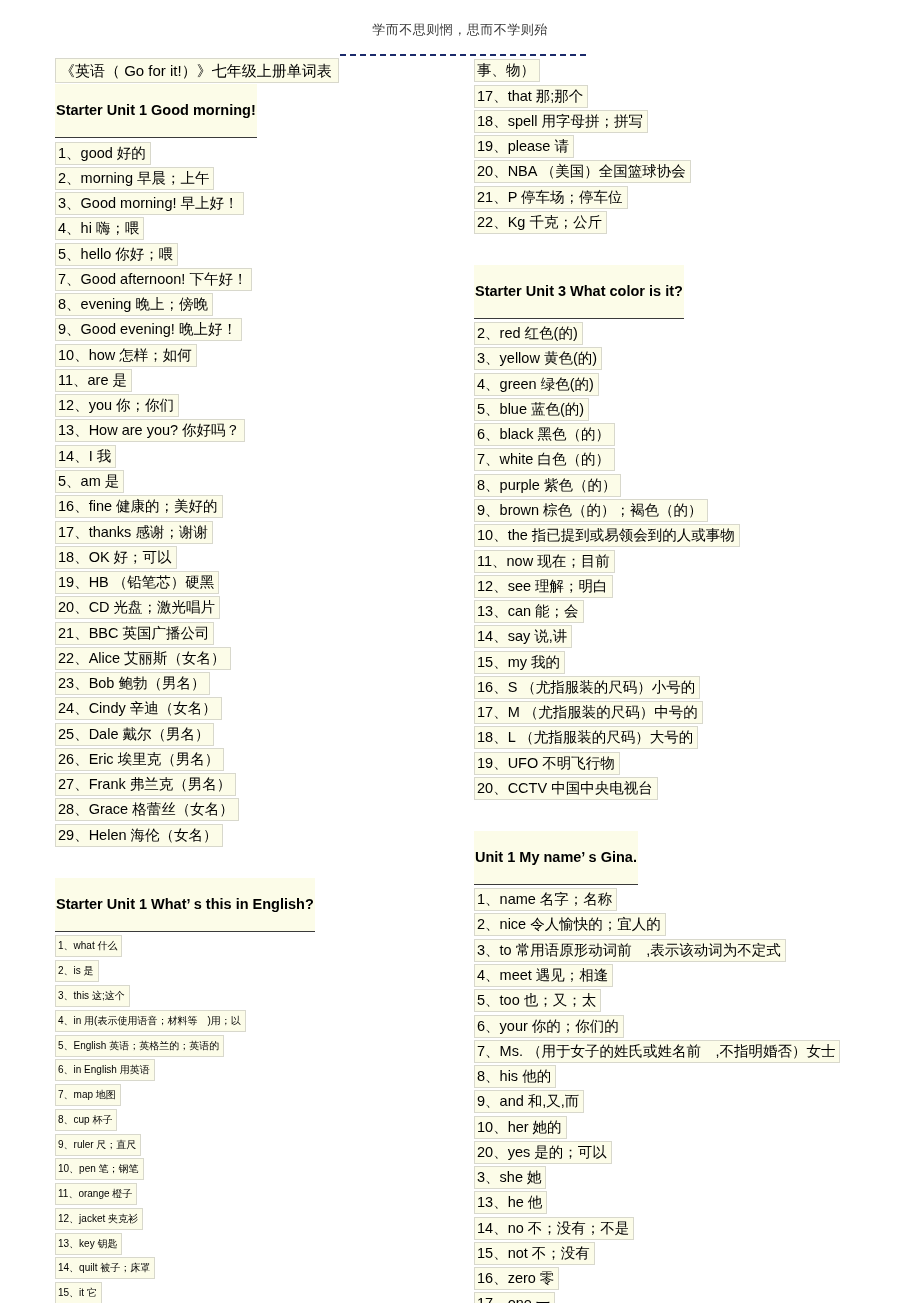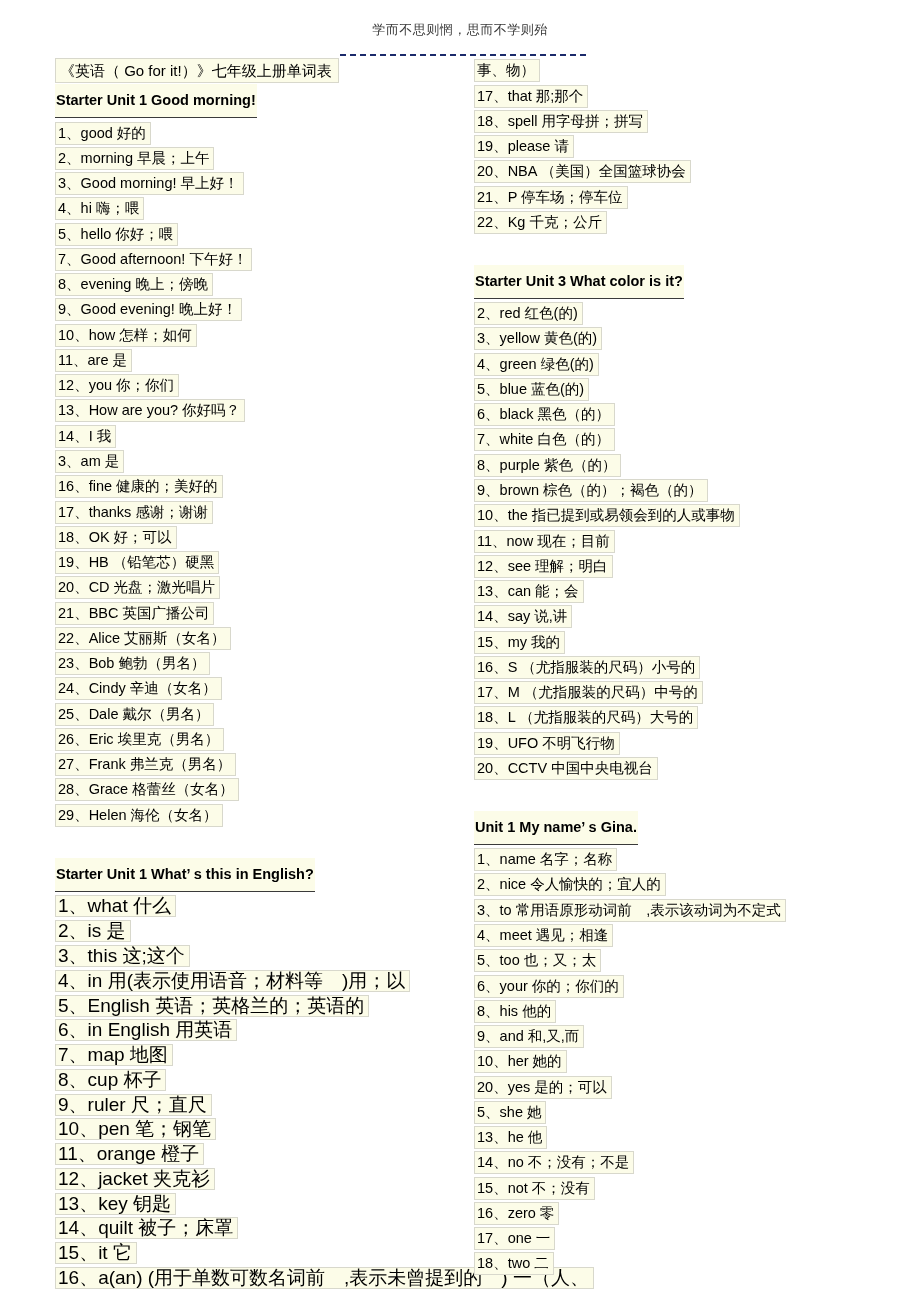--- a/index.html
+++ b/index.html
@@ -84,26 +84,26 @@
     line-height: 26px;
     white-space: nowrap;
   }
   .unit-line > .hl {
     display: inline-block;
     background: #fcfce8;
     border-bottom: 1px solid #3a3a3a;
     font-weight: bold;
     font-size: 14.5px;
     line-height: 21px;
-    padding: 6px 1px;
+    padding: 16px 1px;
   }
 
   
   .small > .hl {
-    font-size: 19px;
+    font-size: 10px;
     line-height: 20px;
   }
   .line.small { line-height: 23px; }
 
   .gap-lg { height: 30px; }
 </style>
 </head>
 <body>
 
 <div class="page-header">
@@ -129,21 +129,21 @@
     <p class="line"><span class="hl">4、hi  嗨；喂</span></p>
     <p class="line"><span class="hl">5、hello  你好；喂</span></p>
     <p class="line"><span class="hl">7、Good afternoon!  下午好！</span></p>
     <p class="line"><span class="hl">8、evening  晚上；傍晚</span></p>
     <p class="line"><span class="hl">9、Good evening!  晚上好！</span></p>
     <p class="line"><span class="hl">10、how  怎样；如何</span></p>
     <p class="line"><span class="hl">11、are  是</span></p>
     <p class="line"><span class="hl">12、you  你；你们</span></p>
     <p class="line"><span class="hl">13、How are you?  你好吗？</span></p>
     <p class="line"><span class="hl">14、I  我</span></p>
-    <p class="line"><span class="hl">3、am  是</span></p>
+    <p class="line"><span class="hl">5、am  是</span></p>
     <p class="line"><span class="hl">16、fine  健康的；美好的</span></p>
     <p class="line"><span class="hl">17、thanks  感谢；谢谢</span></p>
     <p class="line"><span class="hl">18、OK  好；可以</span></p>
     <p class="line"><span class="hl">19、HB  （铅笔芯）硬黑</span></p>
     <p class="line"><span class="hl">20、CD  光盘；激光唱片</span></p>
     <p class="line"><span class="hl">21、BBC 英国广播公司</span></p>
     <p class="line"><span class="hl">22、Alice  艾丽斯（女名）</span></p>
     <p class="line"><span class="hl">23、Bob  鲍勃（男名）</span></p>
     <p class="line"><span class="hl">24、Cindy  辛迪（女名）</span></p>
     <p class="line"><span class="hl">25、Dale  戴尔（男名）</span></p>
@@ -221,25 +221,26 @@
     <p class="unit-line">
       <span class="hl">Unit 1 My name’ s Gina.</span>
     </p>
 
     <p class="line"><span class="hl">1、name  名字；名称</span></p>
     <p class="line"><span class="hl">2、nice  令人愉快的；宜人的</span></p>
     <p class="line"><span class="hl">3、to  常用语原形动词前　,表示该动词为不定式</span></p>
     <p class="line"><span class="hl">4、meet  遇见；相逢</span></p>
     <p class="line"><span class="hl">5、too  也；又；太</span></p>
     <p class="line"><span class="hl">6、your  你的；你们的</span></p>
+    <p class="line"><span class="hl">7、Ms.  （用于女子的姓氏或姓名前　,不指明婚否）女士</span></p>
     <p class="line"><span class="hl">8、his 他的</span></p>
     <p class="line"><span class="hl">9、and  和,又,而</span></p>
     <p class="line"><span class="hl">10、her  她的</span></p>
     <p class="line"><span class="hl">20、yes  是的；可以</span></p>
-    <p class="line"><span class="hl">5、she  她</span></p>
+    <p class="line"><span class="hl">3、she  她</span></p>
     <p class="line"><span class="hl">13、he  他</span></p>
     <p class="line"><span class="hl">14、no  不；没有；不是</span></p>
     <p class="line"><span class="hl">15、not  不；没有</span></p>
     <p class="line"><span class="hl">16、zero  零</span></p>
     <p class="line"><span class="hl">17、one  一</span></p>
     <p class="line"><span class="hl">18、two  二</span></p>
 
   </div>
 
 </div>

